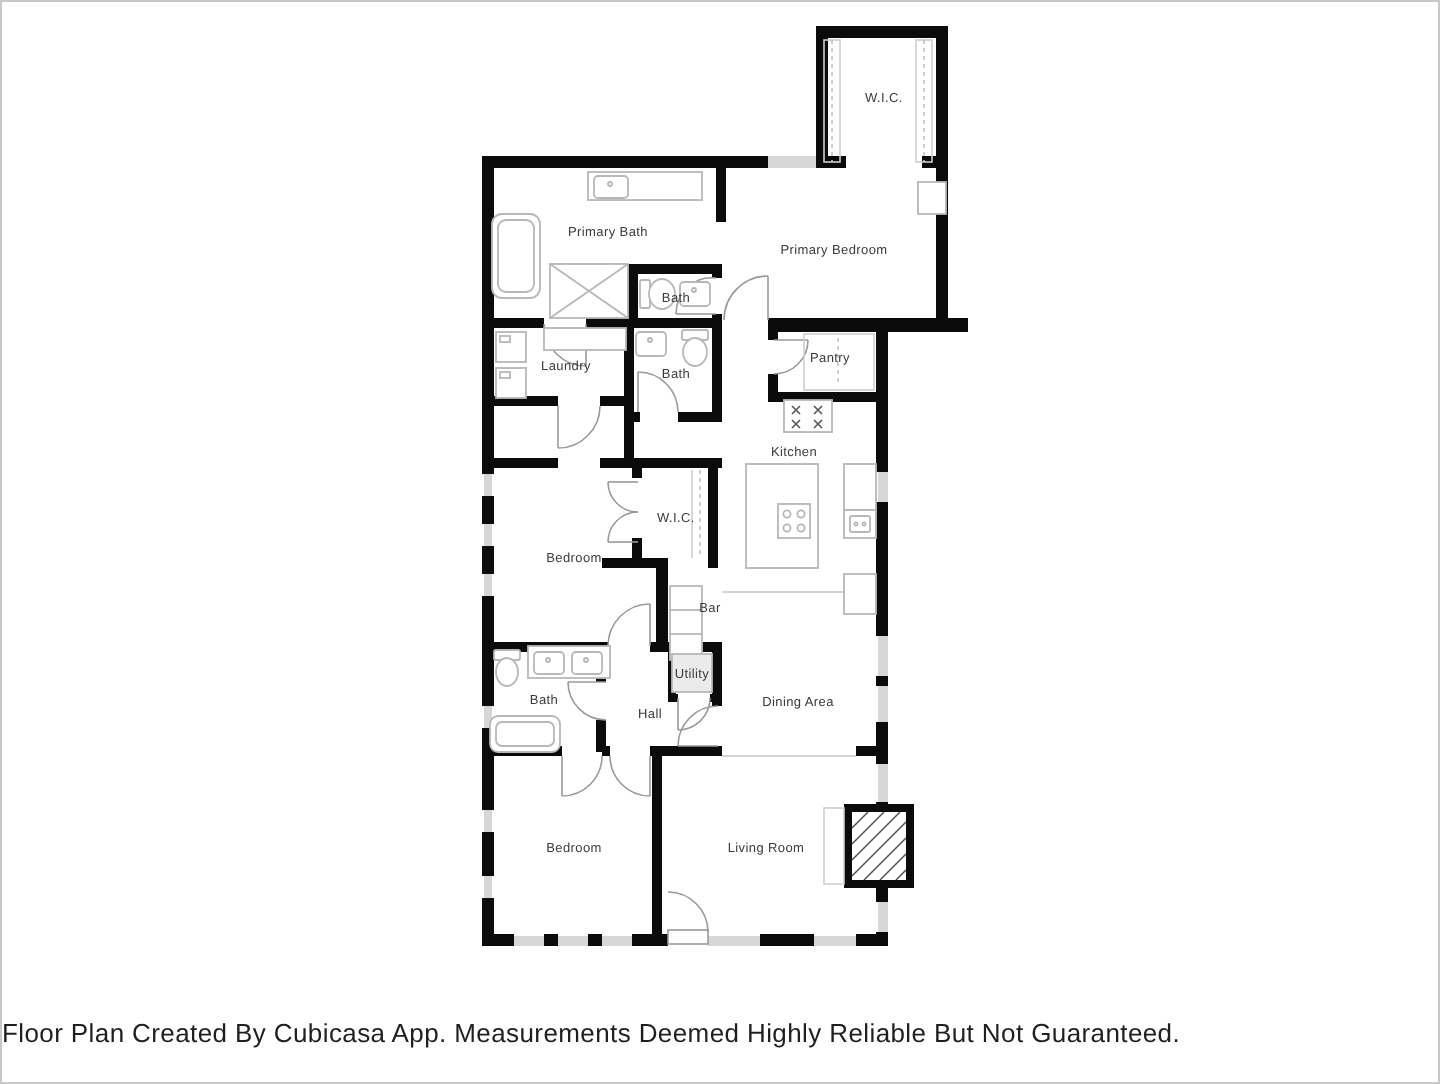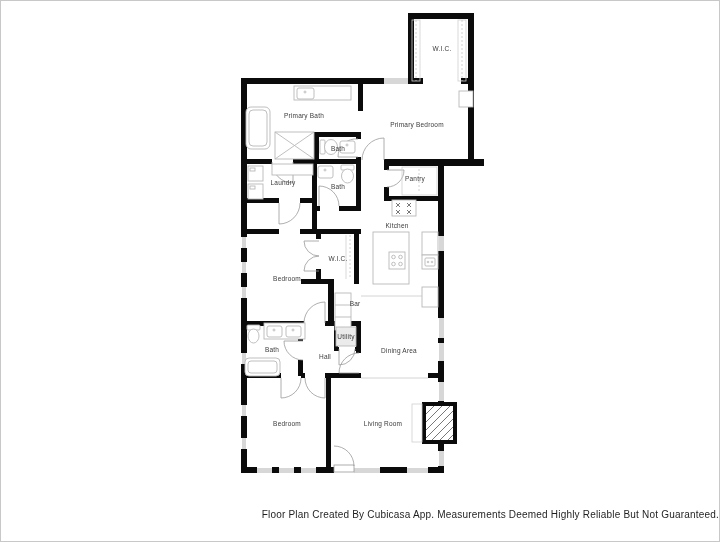--- a/index.html
+++ b/index.html
@@ -13,22 +13,22 @@
   .win    { fill:#d7d7d7; }
   .door   { stroke:#9a9a9a; stroke-width:0.8; fill:none; }
   .fix    { stroke:#b8b8b8; stroke-width:0.9; fill:#ffffff; }
   .fixl   { stroke:#b8b8b8; stroke-width:0.9; }
   .rail   { stroke:#cfcfcf; stroke-width:0.8; fill:none; }
   .dash   { stroke:#c4c4c4; stroke-width:0.8; stroke-dasharray:2 2; fill:none; }
   .thin   { stroke:#d4d4d4; stroke-width:1; }
   .hatch  { stroke:#555; stroke-width:0.8; }
   .room-label { font-size:6.5px; fill:#3b3b3b; text-anchor:middle; letter-spacing:0.2px; }
   .footer {
-    position:absolute; left:0; right:0; top:508px; text-align:right;
-    font-size:10px; color:#1f1f1f; letter-spacing:0.2px;
+    position:absolute; left:0; right:0; top:508px; text-align:left;
+    font-size:13px; color:#1f1f1f; letter-spacing:0.2px;
   }
 </style>
 </head>
 <body>
 
 <div class="canvas">
 <svg width="720" height="542" viewBox="0 0 720 542">
 
   <g shape-rendering="crispEdges">
 

